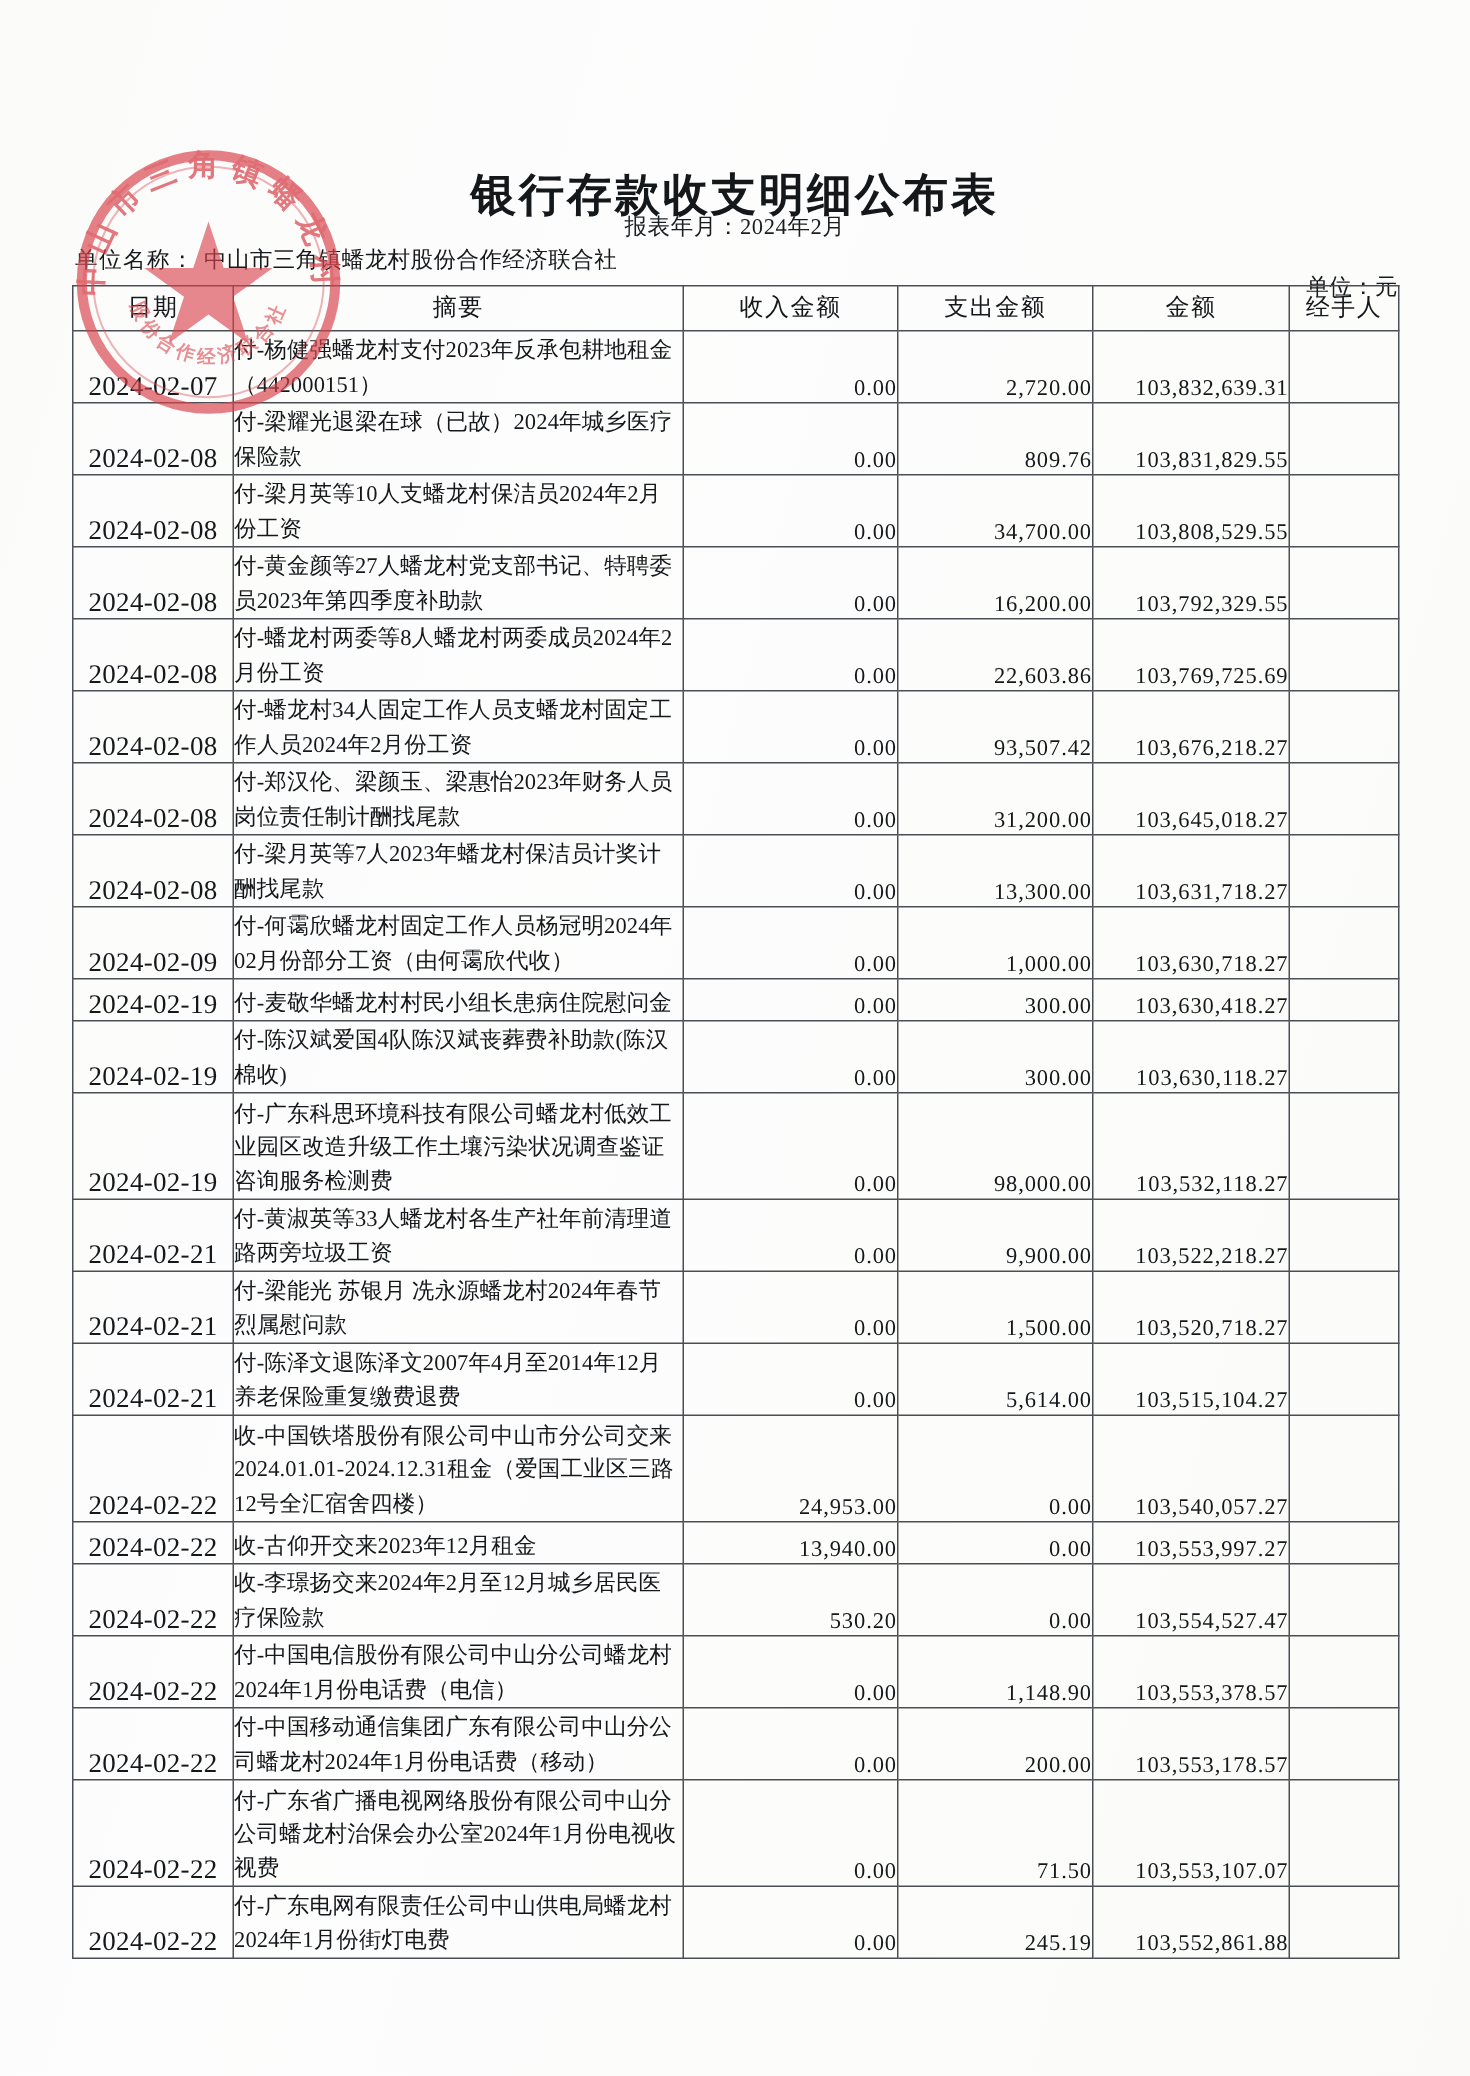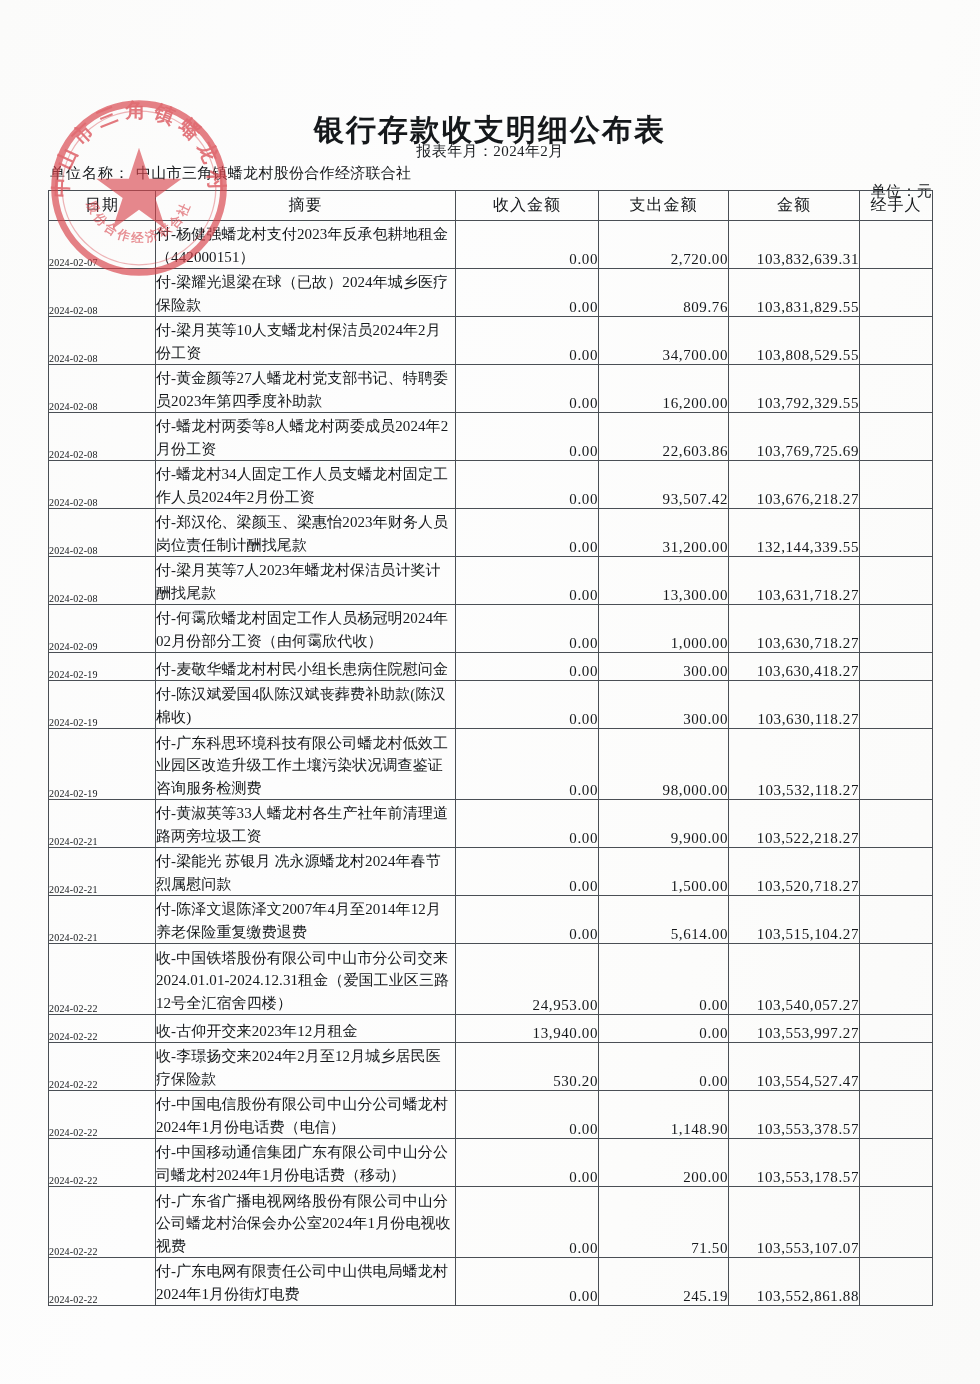--- a/index.html
+++ b/index.html
@@ -113,23 +113,23 @@
   }
   
   col.c-date { width: 107px; }
   col.c-desc { width: 300px; }
   col.c-in   { width: 143px; }
   col.c-out  { width: 130px; }
   col.c-bal  { width: 131px; }
   col.c-hand { width: 73px; }
 
   td.date {
-    text-align: left;
+    text-align: center;
     vertical-align: middle;
-    font-size: 10px;
+    font-size: 18px;
     letter-spacing: .2px;
     font-family: "Liberation Serif", serif;
     white-space: nowrap;
   }
   td.desc {
     text-align: left;
     vertical-align: top;
     padding: 3px 4px 2px 7px;
     line-height: 22.5px;
     font-size: 15px;
@@ -254,21 +254,21 @@
             <td class="num">0.00</td>
             <td class="num">93,507.42</td>
             <td class="num">103,676,218.27</td>
             <td class="hand"></td>
           </tr>
           <tr class="r2">
             <td class="date">2024-02-08</td>
             <td class="desc">付-郑汉伦、梁颜玉、梁惠怡2023年财务人员岗位责任制计酬找尾款</td>
             <td class="num">0.00</td>
             <td class="num">31,200.00</td>
-            <td class="num">132,144,339.55</td>
+            <td class="num">103,645,018.27</td>
             <td class="hand"></td>
           </tr>
           <tr class="r2">
             <td class="date">2024-02-08</td>
             <td class="desc">付-梁月英等7人2023年蟠龙村保洁员计奖计酬找尾款</td>
             <td class="num">0.00</td>
             <td class="num">13,300.00</td>
             <td class="num">103,631,718.27</td>
             <td class="hand"></td>
           </tr>

